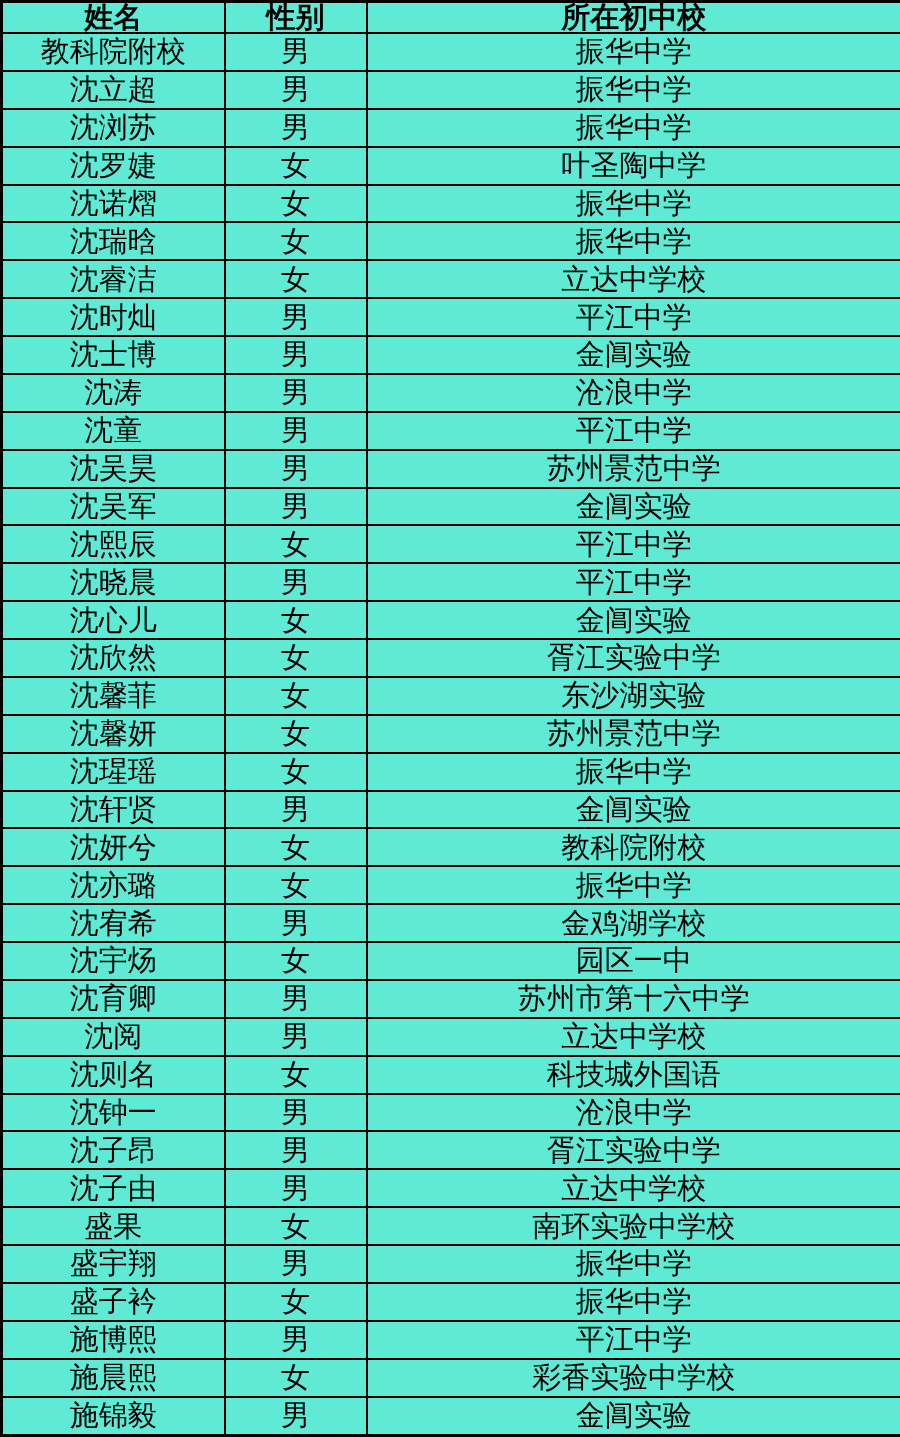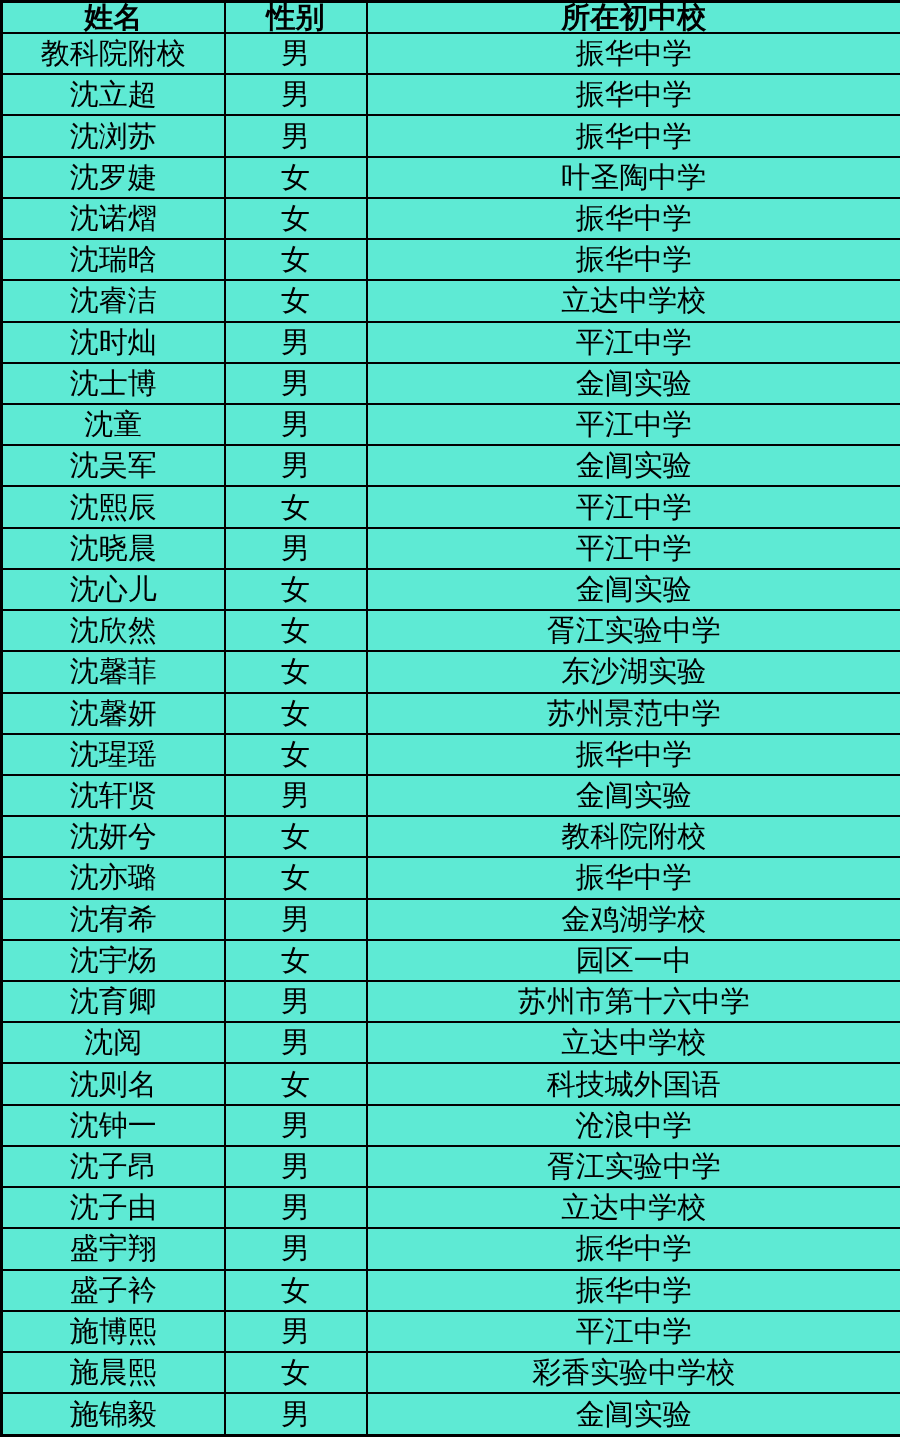--- a/index.html
+++ b/index.html
@@ -99,25 +99,35 @@
           <td>沈时灿</td>
           <td>男</td>
           <td>平江中学</td>
         </tr>
         <tr>
           <td>沈士博</td>
           <td>男</td>
           <td>金阊实验</td>
         </tr>
         <tr>
+          <td>沈涛</td>
+          <td>男</td>
+          <td>沧浪中学</td>
+        </tr>
+        <tr>
           <td>沈童</td>
           <td>男</td>
           <td>平江中学</td>
         </tr>
         <tr>
+          <td>沈吴昊</td>
+          <td>男</td>
+          <td>苏州景范中学</td>
+        </tr>
+        <tr>
           <td>沈吴军</td>
           <td>男</td>
           <td>金阊实验</td>
         </tr>
         <tr>
           <td>沈熙辰</td>
           <td>女</td>
           <td>平江中学</td>
         </tr>
         <tr>
@@ -197,20 +207,25 @@
         </tr>
         <tr>
           <td>沈子昂</td>
           <td>男</td>
           <td>胥江实验中学</td>
         </tr>
         <tr>
           <td>沈子由</td>
           <td>男</td>
           <td>立达中学校</td>
+        </tr>
+        <tr>
+          <td>盛果</td>
+          <td>女</td>
+          <td>南环实验中学校</td>
         </tr>
         <tr>
           <td>盛宇翔</td>
           <td>男</td>
           <td>振华中学</td>
         </tr>
         <tr>
           <td>盛子衿</td>
           <td>女</td>
           <td>振华中学</td>

